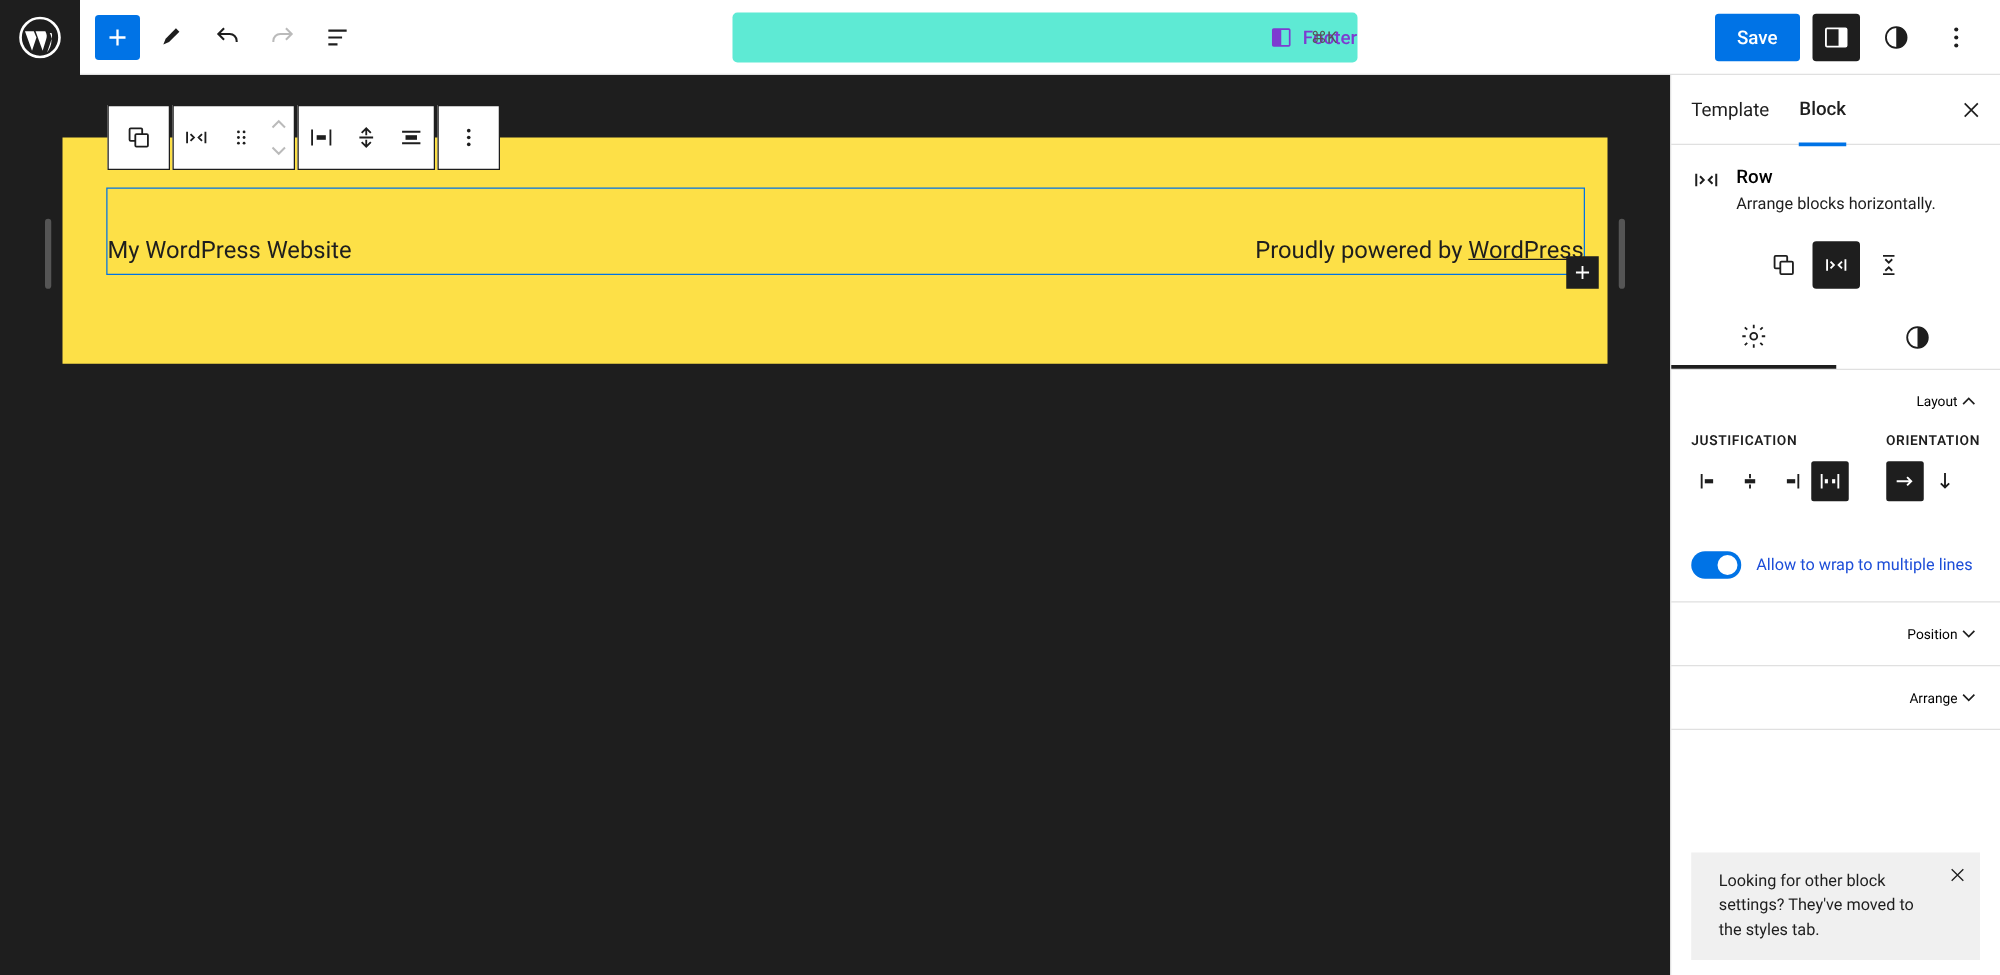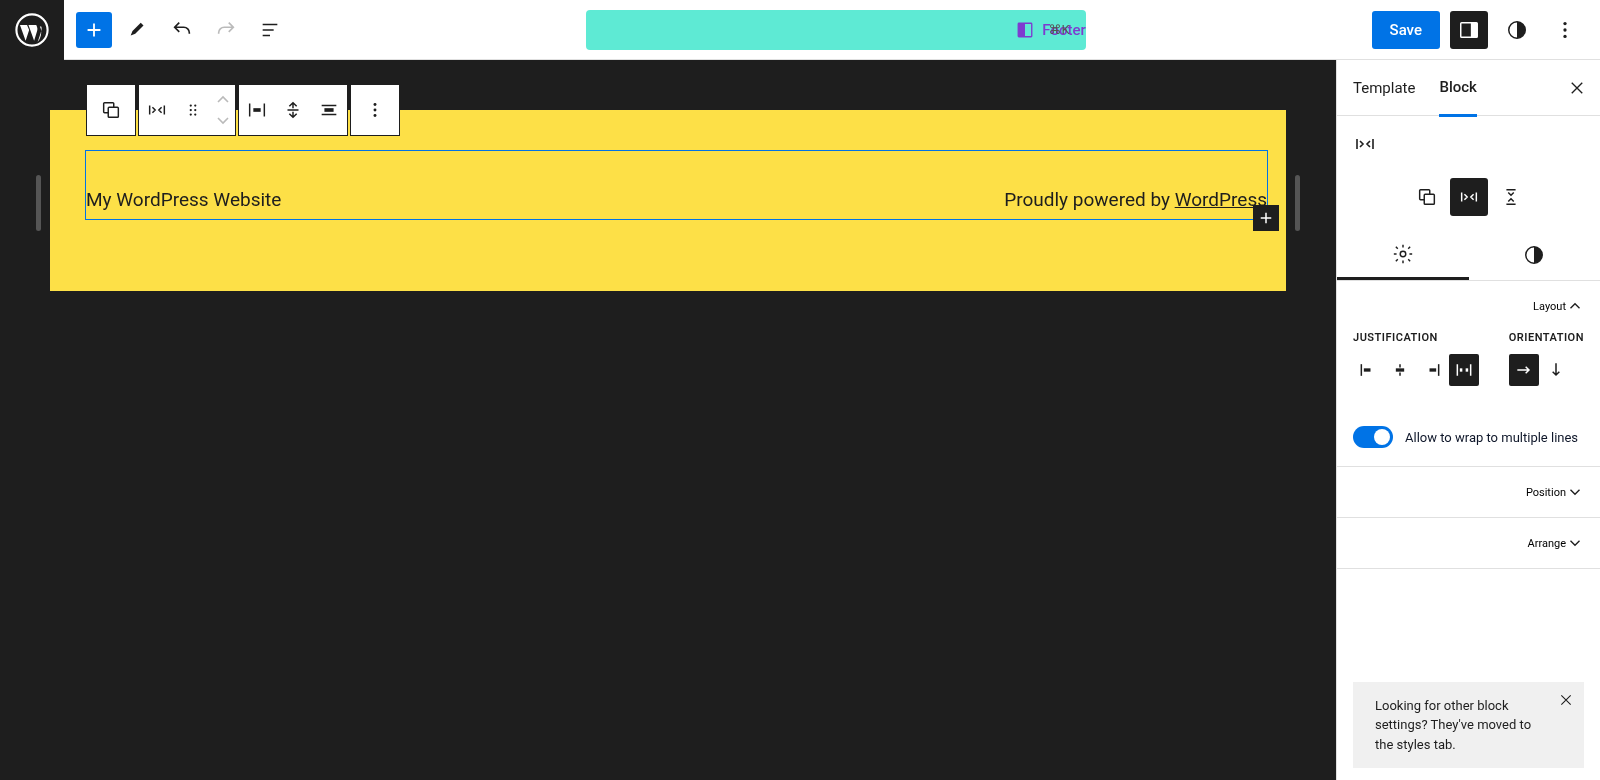--- a/index.html
+++ b/index.html
@@ -70,21 +70,21 @@
 
 .layout-row { display: flex; justify-content: space-between; margin-bottom: 10px; }
 .layout-label { font-size: 11px; font-weight: 600; letter-spacing: 0.5px; color: #1e1e1e; margin-bottom: 10px; }
 .btn-row { display: flex; gap: 2px; }
 .mini-btn { width: 30px; height: 32px; display: flex; align-items: center; justify-content: center; cursor: pointer; border-radius: 2px; }
 .mini-btn.active { background: #1e1e1e; color: #fff; }
 
 .toggle-row { display: flex; align-items: center; gap: 12px; padding: 14px 16px 18px 16px; }
 .toggle { width: 40px; height: 22px; background: #0073e6; border-radius: 11px; position: relative; cursor: pointer; }
 .toggle .knob { width: 16px; height: 16px; background: #fff; border-radius: 50%; position: absolute; right: 3px; top: 3px; }
-.toggle-label { font-size: 13px; color: #0f172a; }
+.toggle-label { font-size: 13px; color: #1d4ed8; }
 
 .notice { margin: 12px 16px; background: #f0f0f0; padding: 14px 36px 14px 22px; font-size: 13px; color: #1e1e1e; position: relative; line-height: 1.5; }
 .notice .close { position: absolute; right: 10px; top: 10px; cursor: pointer; }
 
 svg { display: block; }
 </style>
 </head>
 <body>
 
 <div class="header">
@@ -251,20 +251,24 @@
         <svg width="18" height="18" viewBox="0 0 24 24">
             <path d="M5 5l14 14M19 5L5 19" stroke="#1e1e1e" stroke-width="1.8"></path>
           </svg>
       </div>
     </div>
 
     <div class="sb-block-header">
       <svg width="24" height="24" viewBox="0 0 24 24">
           <path d="M4 7v10M20 7v10M7 9l3 3-3 3M17 9l-3 3 3 3" stroke="#1e1e1e" stroke-width="1.6" fill="none"></path>
         </svg>
+      <div>
+        <div class="title">Row</div>
+        <div class="desc">Arrange blocks horizontally.</div>
+      </div>
     </div>
 
     <div class="variation-row">
       <div class="var-btn">
         <svg width="22" height="22" viewBox="0 0 24 24">
             <rect x="4" y="4" width="11" height="11" rx="1" stroke="#1e1e1e" stroke-width="1.6" fill="none"></rect>
             <rect x="9" y="9" width="11" height="11" rx="1" stroke="#1e1e1e" stroke-width="1.6" fill="#fff"></rect>
           </svg>
       </div>
       <div class="var-btn active">

